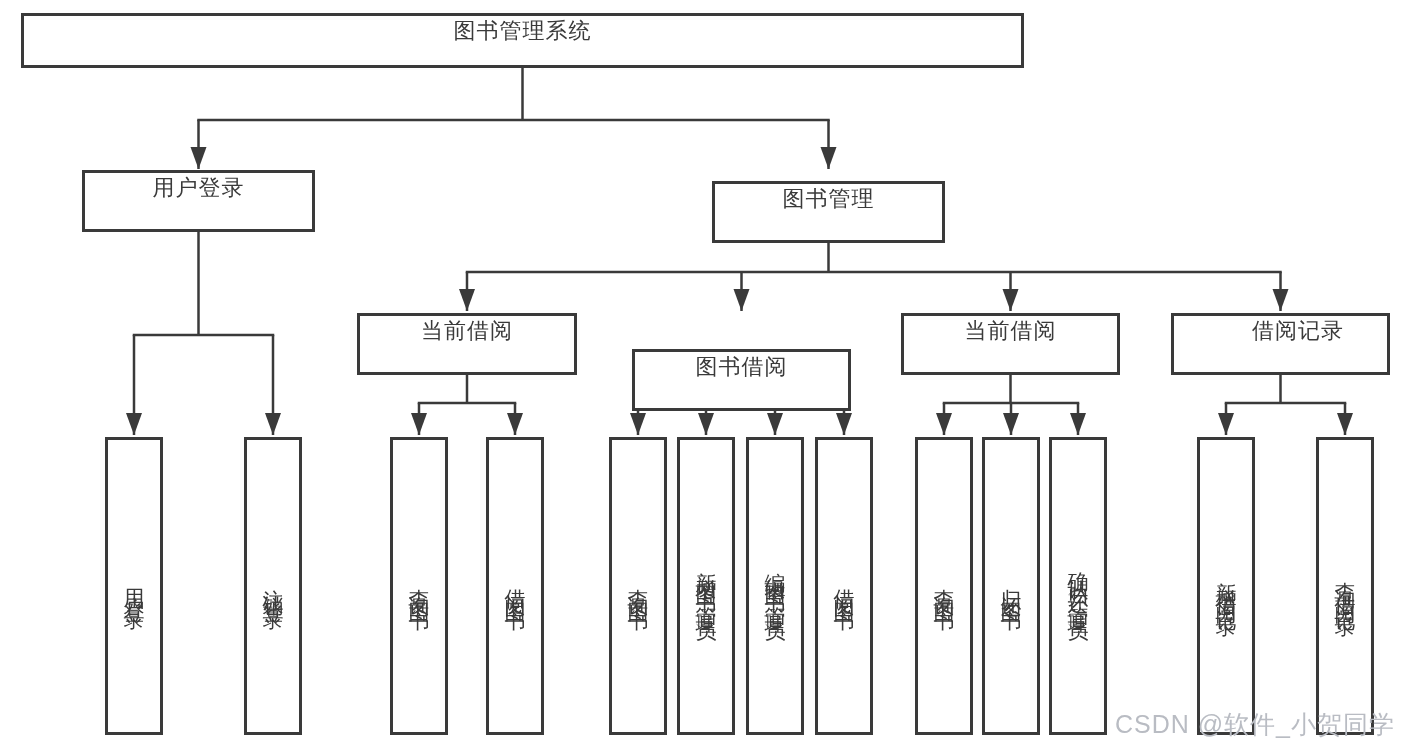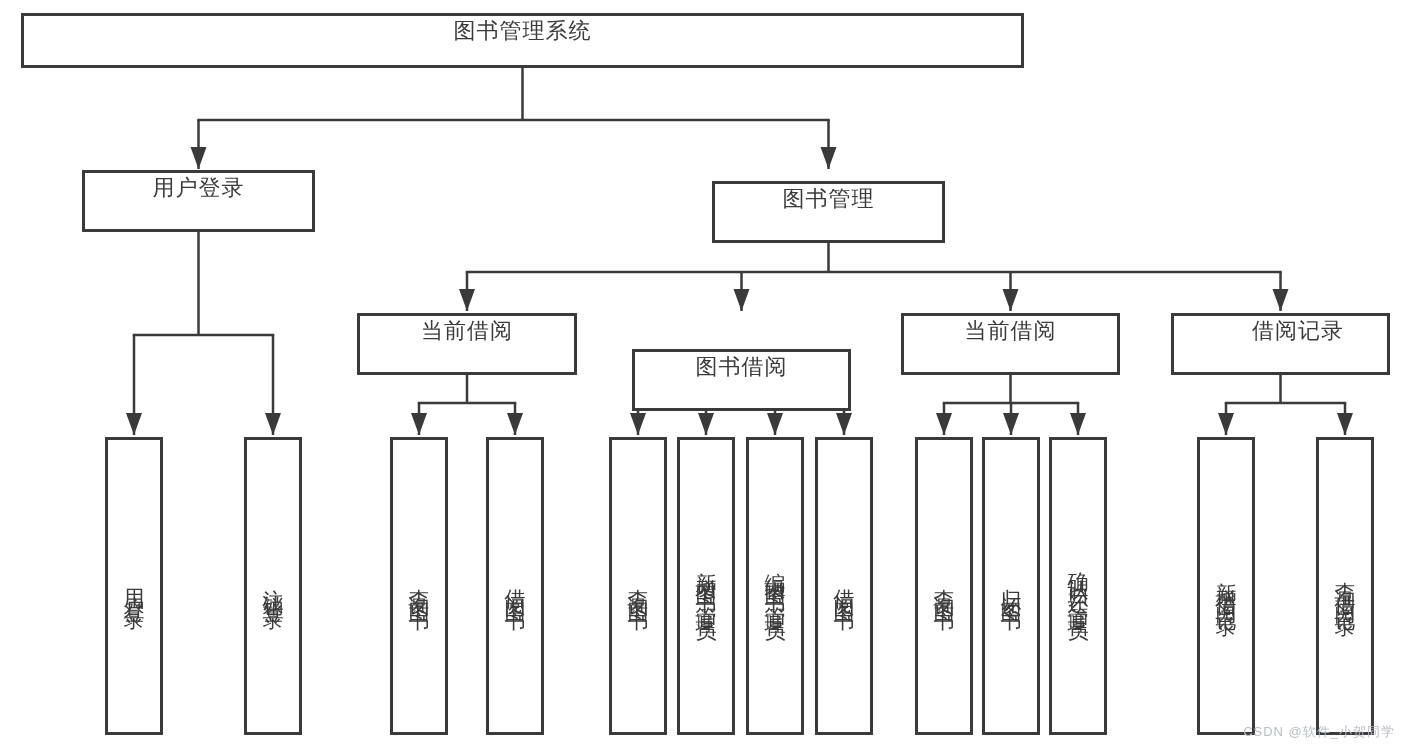--- a/index.html
+++ b/index.html
@@ -36,21 +36,21 @@
     writing-mode:vertical-rl;
     text-orientation:mixed;
     font-size:21px;
     letter-spacing:7px;
     color:#3a3a3a;
     white-space:nowrap;
   }
   .watermark {
     position:absolute;
     right:10px; bottom:6px;
-    font-size:13px;
+    font-size:25px;
     color:#b9bcc3;
     letter-spacing:1px;
     z-index:2;
   }
 </style>
 </head>
 <body>
 
 <div class="canvas">
 

